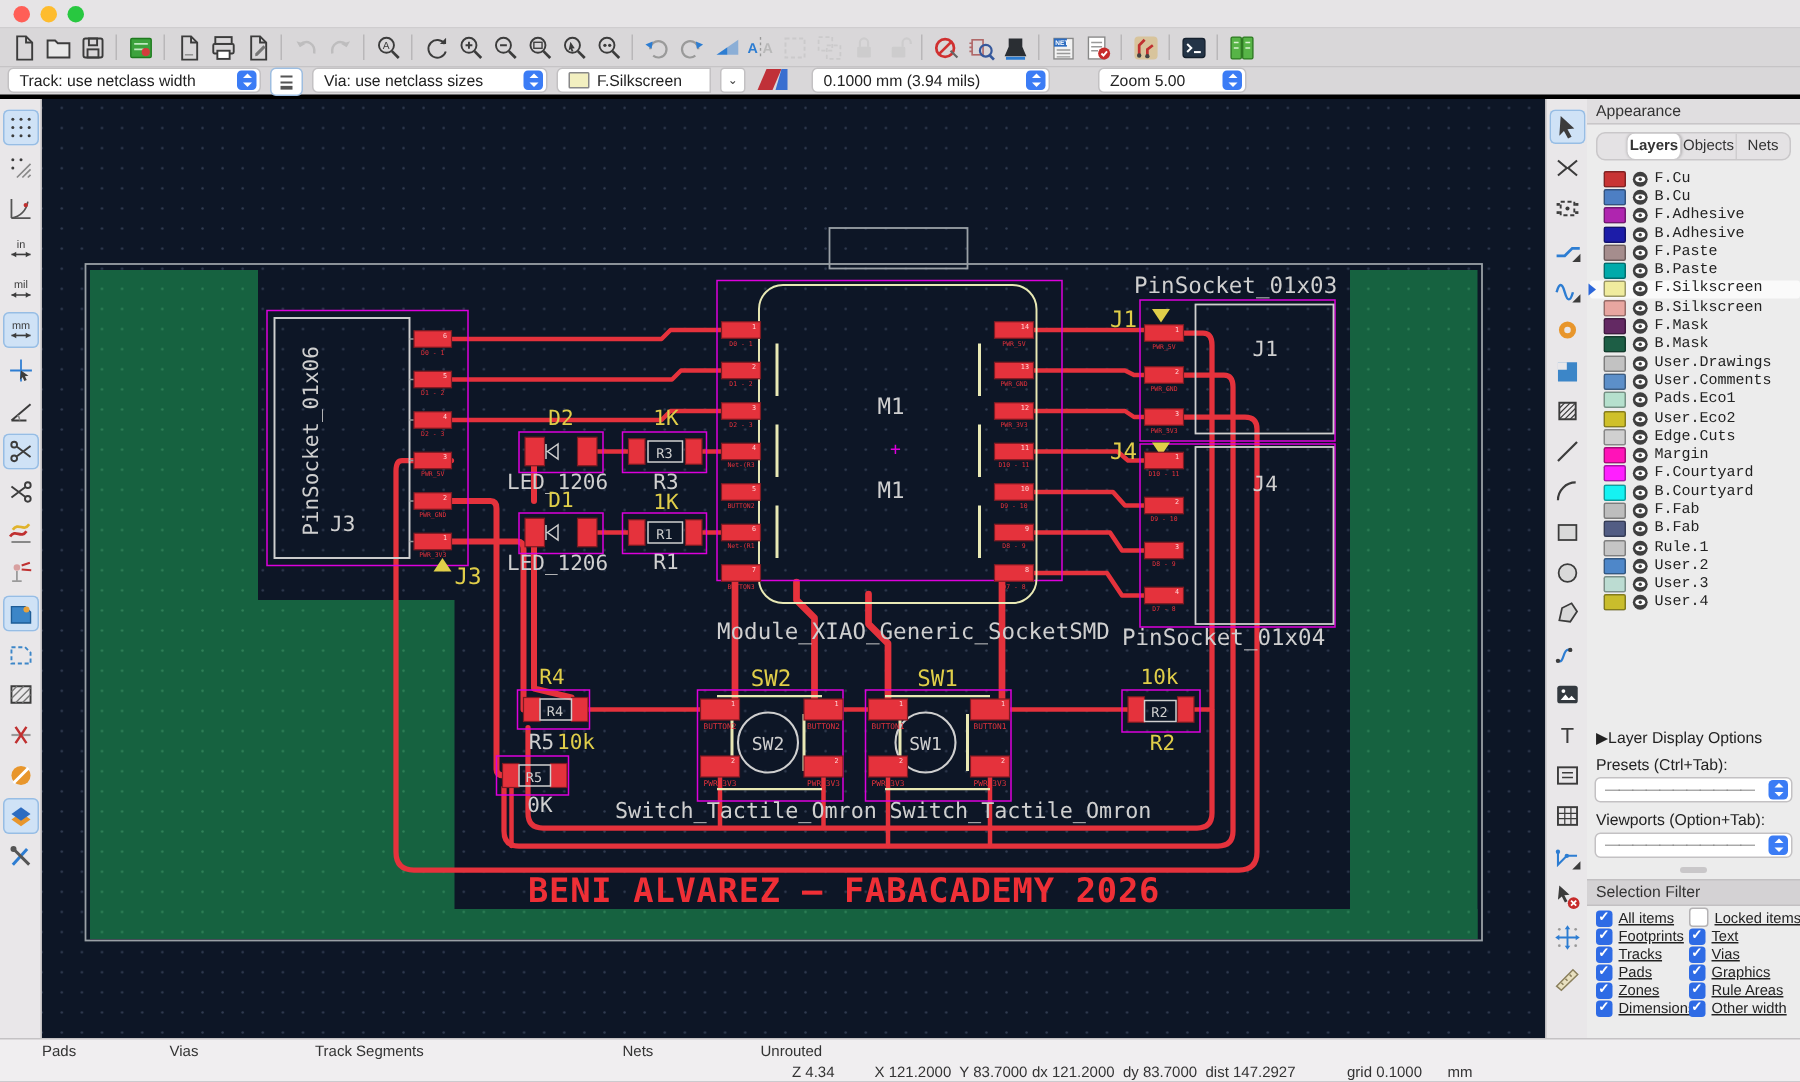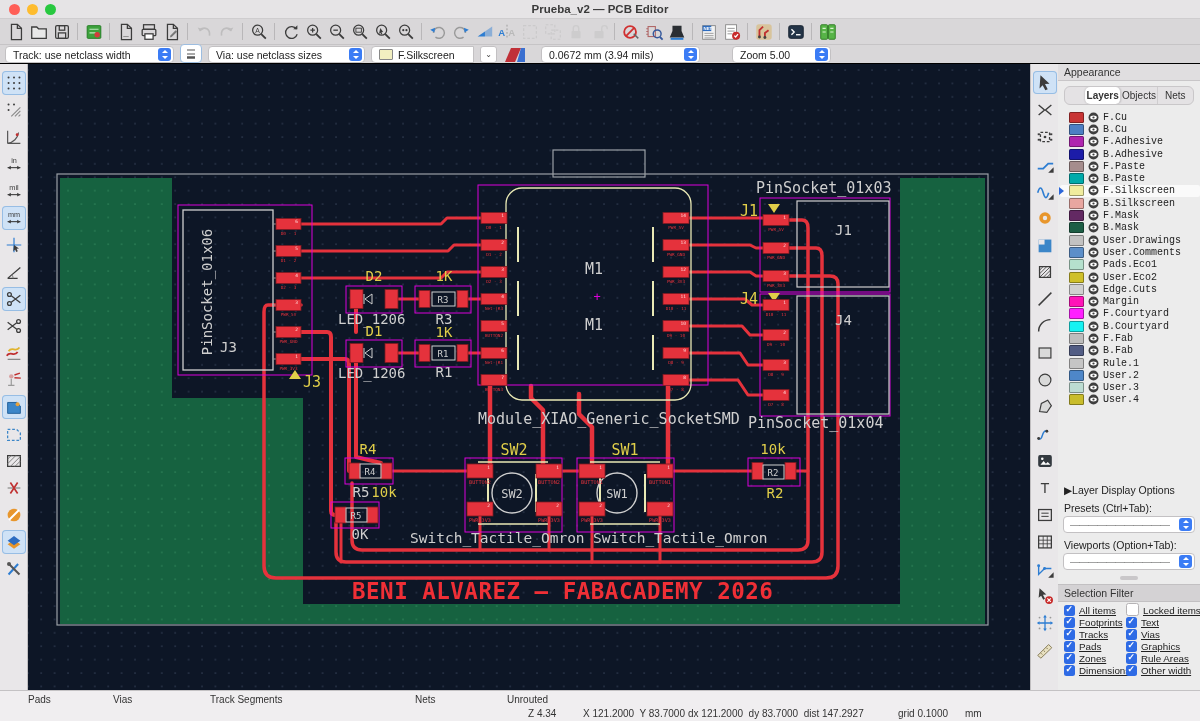--- a/index.html
+++ b/index.html
@@ -8,21 +8,21 @@
   .titlebar{height:18px;background:#e6e4e6;display:flex;align-items:center;position:relative;border-bottom:1px solid #cfcdcf;}
   .lights{display:flex;gap:7px;margin-left:9px;}
   .light{width:11px;height:11px;border-radius:50%;}
   .title{position:absolute;left:0;right:0;text-align:center;font-size:11.5px;font-weight:bold;color:#3a3a3a;}
   .toolbar{height:25px;background:#d9d7d9;display:flex;align-items:center;padding:0 4px;border-bottom:1px solid #c6c4c6;}
   .tbi{width:23px;height:23px;display:flex;align-items:center;justify-content:center;border-radius:4px;flex:0 0 auto;}
   .tbi svg{width:20px;height:20px;}
   .tbi.sel{background:#cfe2f6;box-shadow:inset 0 0 0 1px #97bde4;}
   .tbi.dis{opacity:.42;}
   .sep{width:1px;height:17px;background:#b9b7b9;margin:0 4px;flex:0 0 auto;}
-  .optbar{height:18px;background:#d9d7d9;display:flex;align-items:flex-end;padding:0 5px;gap:6px;border-bottom:1px solid #000000;}
+  .optbar{height:18px;background:#d9d7d9;display:flex;align-items:flex-start;padding:0 5px;gap:6px;border-bottom:3px solid #000000;}
   .combo{height:15px;background:#fff;border:1px solid #c3c1c3;border-radius:4px;display:flex;align-items:center;
     font-size:10.5px;color:#222;padding:0 2px 0 7px;gap:5px;}
   .stepper{position:relative;width:13px;height:13px;background:#3b7cf5;border-radius:3px;flex:0 0 auto;}
   .stepper::before{content:"";position:absolute;left:3.5px;top:2px;border-left:3px solid transparent;border-right:3px solid transparent;border-bottom:3.5px solid #fff;}
   .stepper::after{content:"";position:absolute;left:3.5px;bottom:2px;border-left:3px solid transparent;border-right:3px solid transparent;border-top:3.5px solid #fff;}
   .minibtn{width:20px;height:17px;background:#fff;border:1px solid #9dbde0;border-radius:4px;display:flex;align-items:center;justify-content:center;}
   .swatch-s{width:12px;height:9px;border:1px solid #888;border-radius:1px;}
   .chevbtn{width:15px;height:15px;background:#fff;border:1px solid #c3c1c3;border-radius:3px;font-size:8px;color:#444;
     display:flex;align-items:center;justify-content:center;}
   
@@ -68,21 +68,20 @@
 </style>
 </head>
 <body>
 
 <div class="titlebar">
   <div class="lights">
     <span class="light" style="background:#ff5f57"></span>
     <span class="light" style="background:#febc2e"></span>
     <span class="light" style="background:#28c840"></span>
   </div>
-  <div class="title">Prueba_v2 — PCB Editor</div>
 </div>
 
 <div class="toolbar" id="toolbar-main">
     <div class="tbi">
       <svg viewBox="0 0 22 22">
         <path d="M6 2.5h6.5L17 7v12.5H6z" stroke="#3c3c3c" stroke-width="1.4" fill="none"></path>
         <path d="M12.5 2.5V7H17" stroke="#3c3c3c" stroke-width="1.4" fill="none"></path>
       </svg>
     </div>
     <div class="tbi">
@@ -332,21 +331,21 @@
     <span style="flex:1">F.Silkscreen</span>
   </div>
   <div class="chevbtn">⌄</div>
   <div style="width:24px;height:16px">
     <svg width="24" height="16" viewBox="0 0 24 16">
         <path d="M8 1h10L12 15H2z" fill="#c03038"></path>
         <path d="M18 1h4v14h-8z" fill="#3a6fd0"></path>
       </svg>
   </div>
   <div class="combo" style="width:148px;margin-left:8px">
-    <span style="flex:1">0.0672 mm (3.94 mils)</span>
+    <span style="flex:1">0.1000 mm (3.94 mils)</span>
       <span class="stepper"></span>
   </div>
   <div class="combo" style="width:88px;margin-left:26px">
     <span style="flex:1">Zoom 5.00</span>
       <span class="stepper"></span>
   </div>
 </div>
 
 <div class="mainrow">
   <div class="rail rail-l" id="rail-left">

